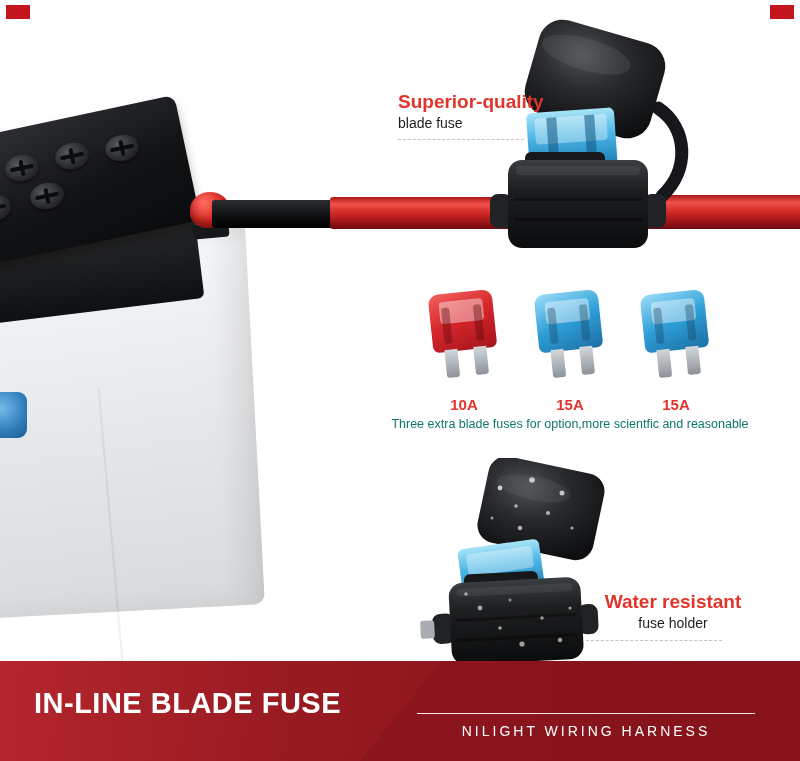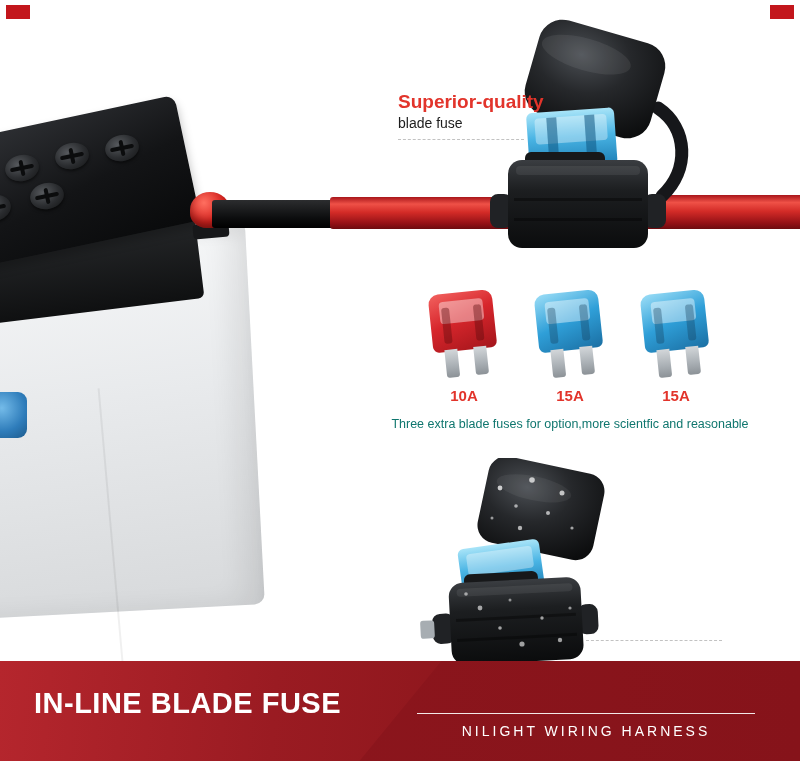--- a/index.html
+++ b/index.html
@@ -71,21 +71,21 @@
   .fuse-shape { position:relative; width:64px; height:88px; margin:0 auto; transform:rotate(-6deg); }
   .fuse-body { position:absolute; left:0; top:0; width:64px; height:58px; border-radius:10px 10px 6px 6px; }
   .fuse-red  .fuse-body { background:linear-gradient(160deg,#f2625f 0%, #d7262c 45%, #a3151b 100%); }
   .fuse-blue .fuse-body { background:linear-gradient(160deg,#9cdef7 0%, #2f9fd8 50%, #1b6fa3 100%); }
   .fuse-window { position:absolute; left:10px; top:8px; width:44px; height:22px; border-radius:4px; background:rgba(255,255,255,0.42); }
   .fuse-slot { position:absolute; top:14px; width:8px; height:36px; border-radius:3px; background:rgba(20,60,90,0.35); }
   .fuse-red .fuse-slot { background:rgba(90,10,12,0.4); }
   .fuse-slot.sl { left:12px; } .fuse-slot.sr { right:12px; }
   .fuse-leg { position:absolute; top:56px; width:13px; height:28px; background:linear-gradient(#d3d7da 0%, #a9afb4 60%, #8c9297 100%); border-radius:0 0 3px 3px; }
   .fuse-leg.ll { left:11px; } .fuse-leg.lr { right:11px; }
-  .fuse-label { margin-top:7px; font-size:15px; font-weight:bold; color:#e2342b; }
+  .fuse-label { margin-top:16px; font-size:15px; font-weight:bold; color:#e2342b; }
   .fuses-caption { position:absolute; left:390px; top:417px; width:360px; text-align:center;
                    font-size:12.5px; color:#0f766e; white-space:nowrap; z-index:4; }
 
   
   .banner { position:absolute; left:0; bottom:0; width:800px; height:100px;
             background:linear-gradient(90deg,#8f171e 0%, #86131a 100%); z-index:6; }
   .banner-left { position:absolute; left:0; top:0; width:455px; height:100%;
                  background:linear-gradient(95deg,#b5262d 0%, #9a1b22 60%, #8f171d 100%);
                  -webkit-clip-path:polygon(0 0, 97% 0, 79% 100%, 0 100%);
                  clip-path:polygon(0 0, 97% 0, 79% 100%, 0 100%); }
@@ -242,20 +242,22 @@
       <circle cx="102" cy="186" r="2.6" opacity="0.6"></circle>
         <circle cx="122" cy="160" r="1.7" opacity="0.6"></circle>
       <circle cx="140" cy="182" r="2.2" opacity="0.6"></circle>
         <circle cx="150" cy="150" r="1.6" opacity="0.55"></circle>
       <circle cx="46" cy="136" r="1.8" opacity="0.55"></circle>
         <circle cx="90" cy="142" r="1.5" opacity="0.5"></circle>
     </g>
   </svg>
 
   <div class="callout callout-holder">
+    <div class="title">Water resistant</div>
+    <div class="sub">fuse holder</div>
   </div>
   <div class="dash-line dash-holder"></div>
 
   <div class="banner">
     <div class="banner-left"></div>
     <div class="banner-title">IN-LINE BLADE FUSE</div>
     <div class="banner-right">NILIGHT WIRING HARNESS</div>
   </div>
 
 </div>

